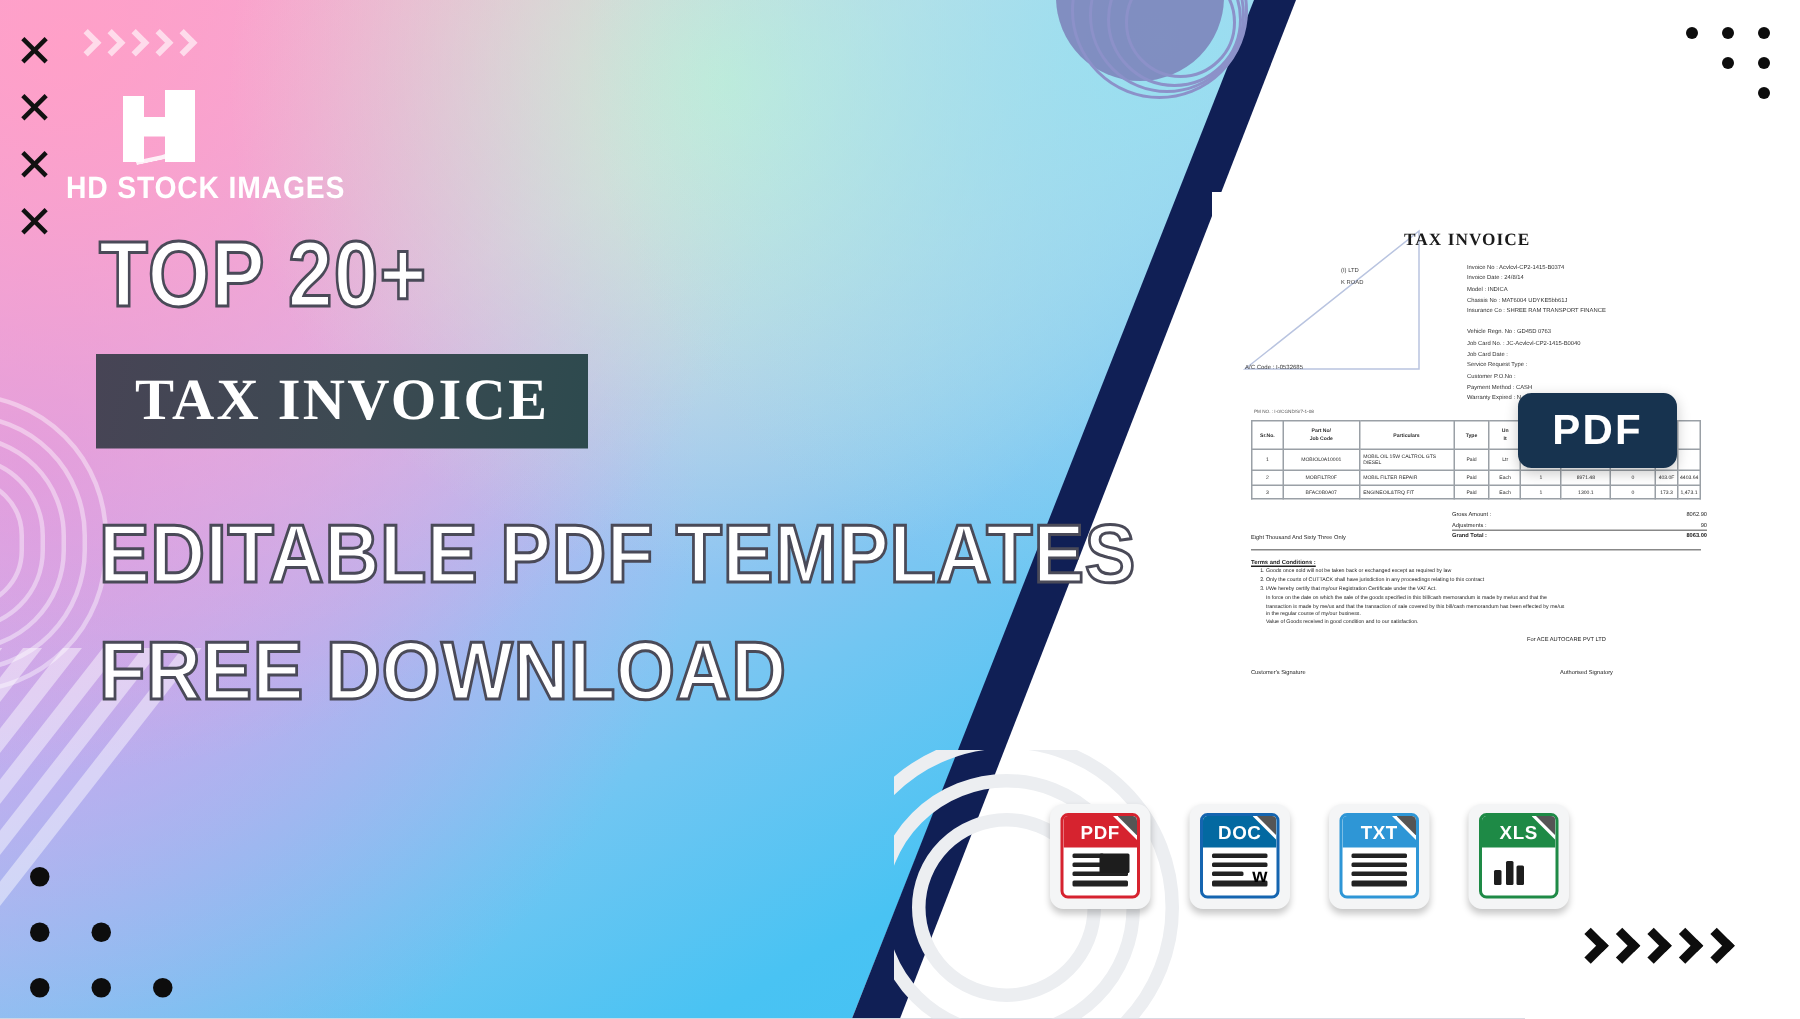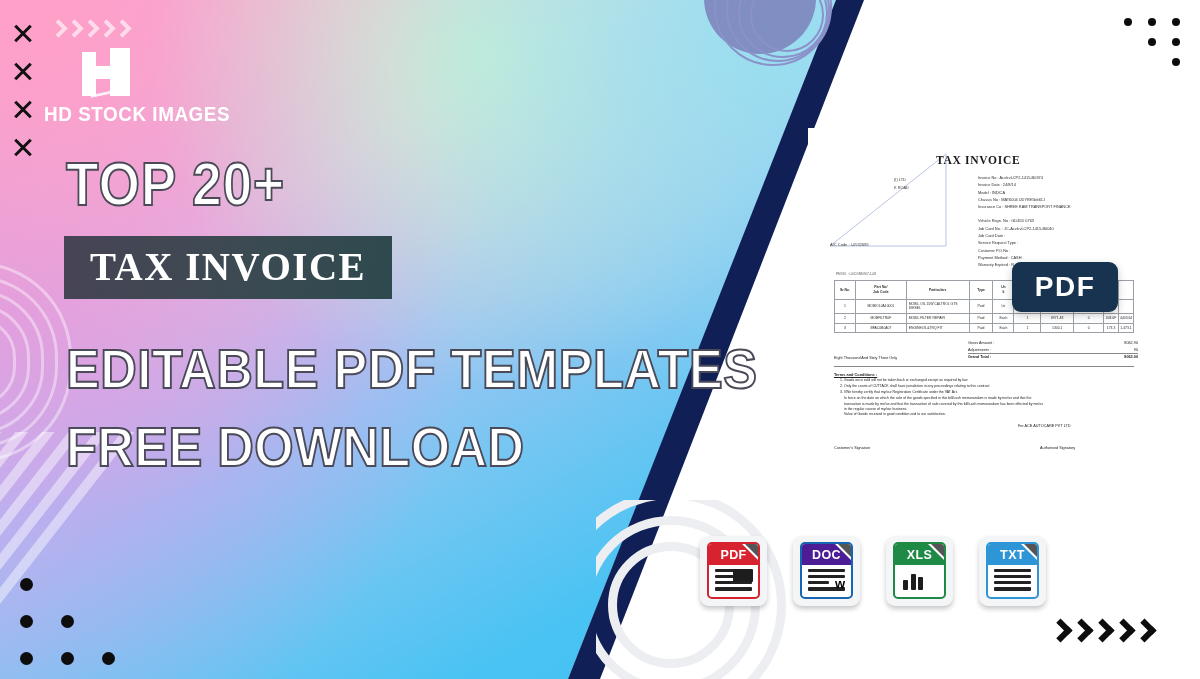--- a/index.html
+++ b/index.html
@@ -60,21 +60,21 @@
   .dots-tr .r{ display:flex; justify-content:flex-end; gap:16px; margin-bottom:12px; }
   .dots-tr b{ width:8px; height:8px; border-radius:50%; background:#0d0d0d; display:block; }
 
   .dots-bl{ position:absolute; left:20px; top:578px; }
   .dots-bl .r{ display:flex; gap:28px; margin-bottom:24px; }
   .dots-bl b{ width:13px; height:13px; border-radius:50%; background:#0d0d0d; display:block; }
   .dots-bl .r.r1 b:nth-child(2),.dots-bl .r.r1 b:nth-child(3){ visibility:hidden; }
   .dots-bl .r.r2 b:nth-child(3){ visibility:hidden; }
 
   
-  .brand{ position:absolute; left:44px; top:48px; width:300px; }
+  .brand{ position:absolute; left:44px; top:60px; width:300px; }
   .brand-mark{ position:relative; width:62px; height:48px; margin-left:36px; }
   .brand-mark .b1{ position:absolute; left:2px; top:4px; width:14px; height:44px; background:#fff; }
   .brand-mark .b2{ position:absolute; left:30px; top:0px; width:20px; height:48px; background:#fff; }
   .brand-mark .b3{ position:absolute; left:2px; top:18px; width:48px; height:13px; background:#fff; }
   .brand-mark .swoosh{ position:absolute; left:6px; top:2px; width:44px; height:44px;
       border-bottom:3px solid rgba(255,255,255,.85); border-right:3px solid rgba(255,255,255,.0);
       border-radius:0 0 60% 0; transform:rotate(-12deg); }
   .brand-name{ margin-top:6px; color:#fff; font-weight:700; font-size:20.5px; letter-spacing:.6px;
       font-family:"Liberation Sans", sans-serif; transform:scaleX(.92); transform-origin:left center; }
 
@@ -151,21 +151,21 @@
   .file .lines{ position:absolute; left:6px; right:6px; top:25px; }
   .file .lines i{ display:block; height:2.6px; background:#222; margin-bottom:3.4px; border-radius:1px; }
   .file .lines i.short{ width:58%; }
   .file .lines i.thick{ height:4px; }
   .file .wmark{ position:absolute; right:6px; bottom:7px; font-size:13px; font-weight:700; line-height:1; }
   .file .thumb{ position:absolute; right:5px; top:25px; width:20px; height:13px; background:#1d1d1d; border-radius:1px; }
   .file .bars{ position:absolute; left:8px; bottom:7px; display:flex; align-items:flex-end; gap:2.5px; }
   .file .bars i{ display:block; width:5px; background:#1d1d1d; border-radius:1px; }
 
   .f-pdf .body{ border-color:#d6232f; } .f-pdf .cap{ background:#d6232f; }
-  .f-doc .body{ border-color:#1565b0; } .f-doc .cap{ background:#4c1d95; }
+  .f-doc .body{ border-color:#1565b0; } .f-doc .cap{ background:#0369a1; }
   .f-xls .body{ border-color:#1e8a46; } .f-xls .cap{ background:#1e8a46; }
   .f-txt .body{ border-color:#2e96d6; } .f-txt .cap{ background:#2e96d6; }
 </style>
 </head>
 <body>
 
 <div id="stage">
 
   <div class="right-white"></div>
   <div class="left-panel"></div>
@@ -438,44 +438,44 @@
         <div class="corner"></div>
         <div class="lines">
             <i></i>
             <i></i>
             <i class="short"></i>
             <i class="thick"></i>
           </div>
         <div class="wmark">w</div>
       </div>
     </div>
+    <div class="file f-txt">
+      <div class="plate"></div>
+      <div class="body">
+        <div class="cap">
+            <b>TXT</b>
+          </div>
+        <div class="corner"></div>
+        <div class="lines">
+            <i></i>
+            <i></i>
+            <i></i>
+            <i class="thick"></i>
+          </div>
+      </div>
+    </div>
     <div class="file f-xls">
       <div class="plate"></div>
       <div class="body">
         <div class="cap">
             <b>XLS</b>
           </div>
         <div class="corner"></div>
         <div class="bars">
             <i style="height:10px"></i>
             <i style="height:16px"></i>
             <i style="height:13px"></i>
           </div>
       </div>
     </div>
-    <div class="file f-txt">
-      <div class="plate"></div>
-      <div class="body">
-        <div class="cap">
-            <b>TXT</b>
-          </div>
-        <div class="corner"></div>
-        <div class="lines">
-            <i></i>
-            <i></i>
-            <i></i>
-            <i class="thick"></i>
-          </div>
-      </div>
-    </div>
   </div>
 
 </div>
 
 </body></html>

